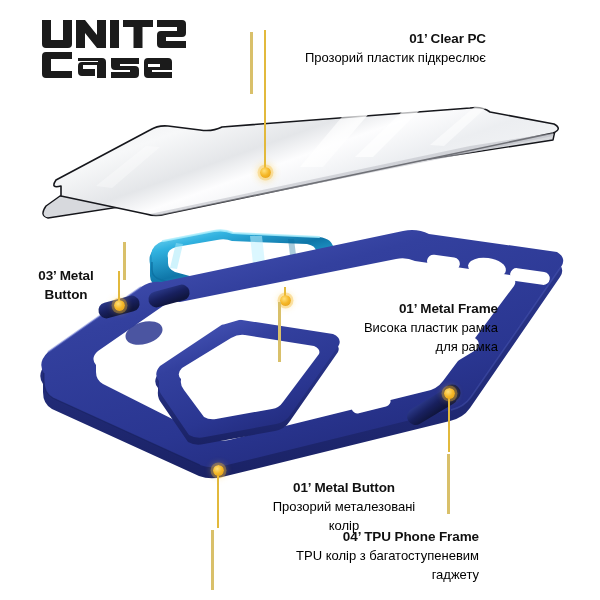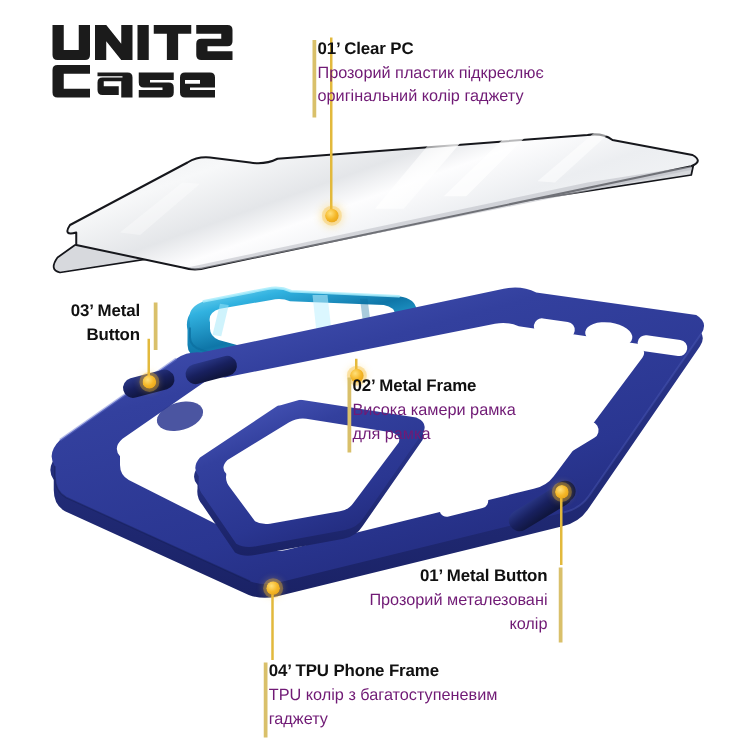--- a/index.html
+++ b/index.html
@@ -16,28 +16,28 @@
   .logo{position:absolute;left:40px;top:18px;width:160px;height:62px;}
   .logo svg{display:block;}
 
   
   .callout{position:absolute;}
   .callout .bar{
     position:absolute;left:0;top:2px;bottom:2px;width:3px;
     background:#d9c06a;
   }
   .callout.right .bar{left:auto;right:0;}
-  .callout .txt{padding-left:4px;}
-  .callout.right .txt{padding-left:0;padding-right:12px;text-align:right;}
+  .callout .txt{padding-left:4px;text-align:right;}
+  .callout.right .txt{padding-left:0;padding-right:12px;text-align:center;margin-top:27px;}
   .c-title{
     font-size:13.5px;font-weight:bold;color:#111;
     letter-spacing:-0.1px;line-height:1.35;white-space:nowrap;
   }
   .c-desc{
-    font-size:13px;color:#701a75;line-height:1.34;
+    font-size:13px;color:#000000;line-height:1.34;
     margin-top:1px;
   }
 
   
   .callout.stack .c-title{white-space:normal;width:92px;line-height:1.4;}
   .dot{
     position:absolute;width:11px;height:11px;border-radius:50%;
     background:radial-gradient(circle at 38% 34%, #ffe07a 0%, #f5b727 48%, #e09a12 100%);
     box-shadow:0 0 0 2.5px rgba(245,183,39,.30), 0 0 7px 3px rgba(250,200,60,.45);
   }
@@ -247,37 +247,36 @@
   <div class="dot dark" style="left:113.5px;top:300px;"></div>
   <div class="dot dark" style="left:279.5px;top:295px;"></div>
   <div class="dot dark" style="left:443.5px;top:387.5px;"></div>
   <div class="dot dark" style="left:212.5px;top:464.5px;"></div>
 
   <div class="callout" style="left:250px;top:30px;width:236px;height:66px;">
     <div class="bar"></div>
     <div class="txt">
       <div class="c-title">01’ Clear PC</div>
       <div class="c-desc">Прозорий пластик підкреслює</div>
-      <div class="c-desc">оригінальний колір гаджету</div>
     </div>
   </div>
 
   <div class="callout right stack" style="left:20px;top:240px;width:106px;height:42px;">
     <div class="bar"></div>
     <div class="txt">
       <div class="c-title">03’ Metal</div>
       <div class="c-title">Button</div>
     </div>
   </div>
 
   <div class="callout" style="left:278px;top:300px;width:220px;height:64px;">
     <div class="bar"></div>
     <div class="txt">
-      <div class="c-title">02’ Metal Frame</div>
-      <div class="c-desc">Висока камери рамка</div>
+      <div class="c-title">01’ Metal Frame</div>
+      <div class="c-desc">Висока пластик рамка</div>
       <div class="c-desc">для рамка</div>
     </div>
   </div>
 
   <div class="callout right" style="left:250px;top:452px;width:200px;height:64px;">
     <div class="bar"></div>
     <div class="txt">
       <div class="c-title">01’ Metal Button</div>
       <div class="c-desc">Прозорий металезовані</div>
       <div class="c-desc">колір</div>

